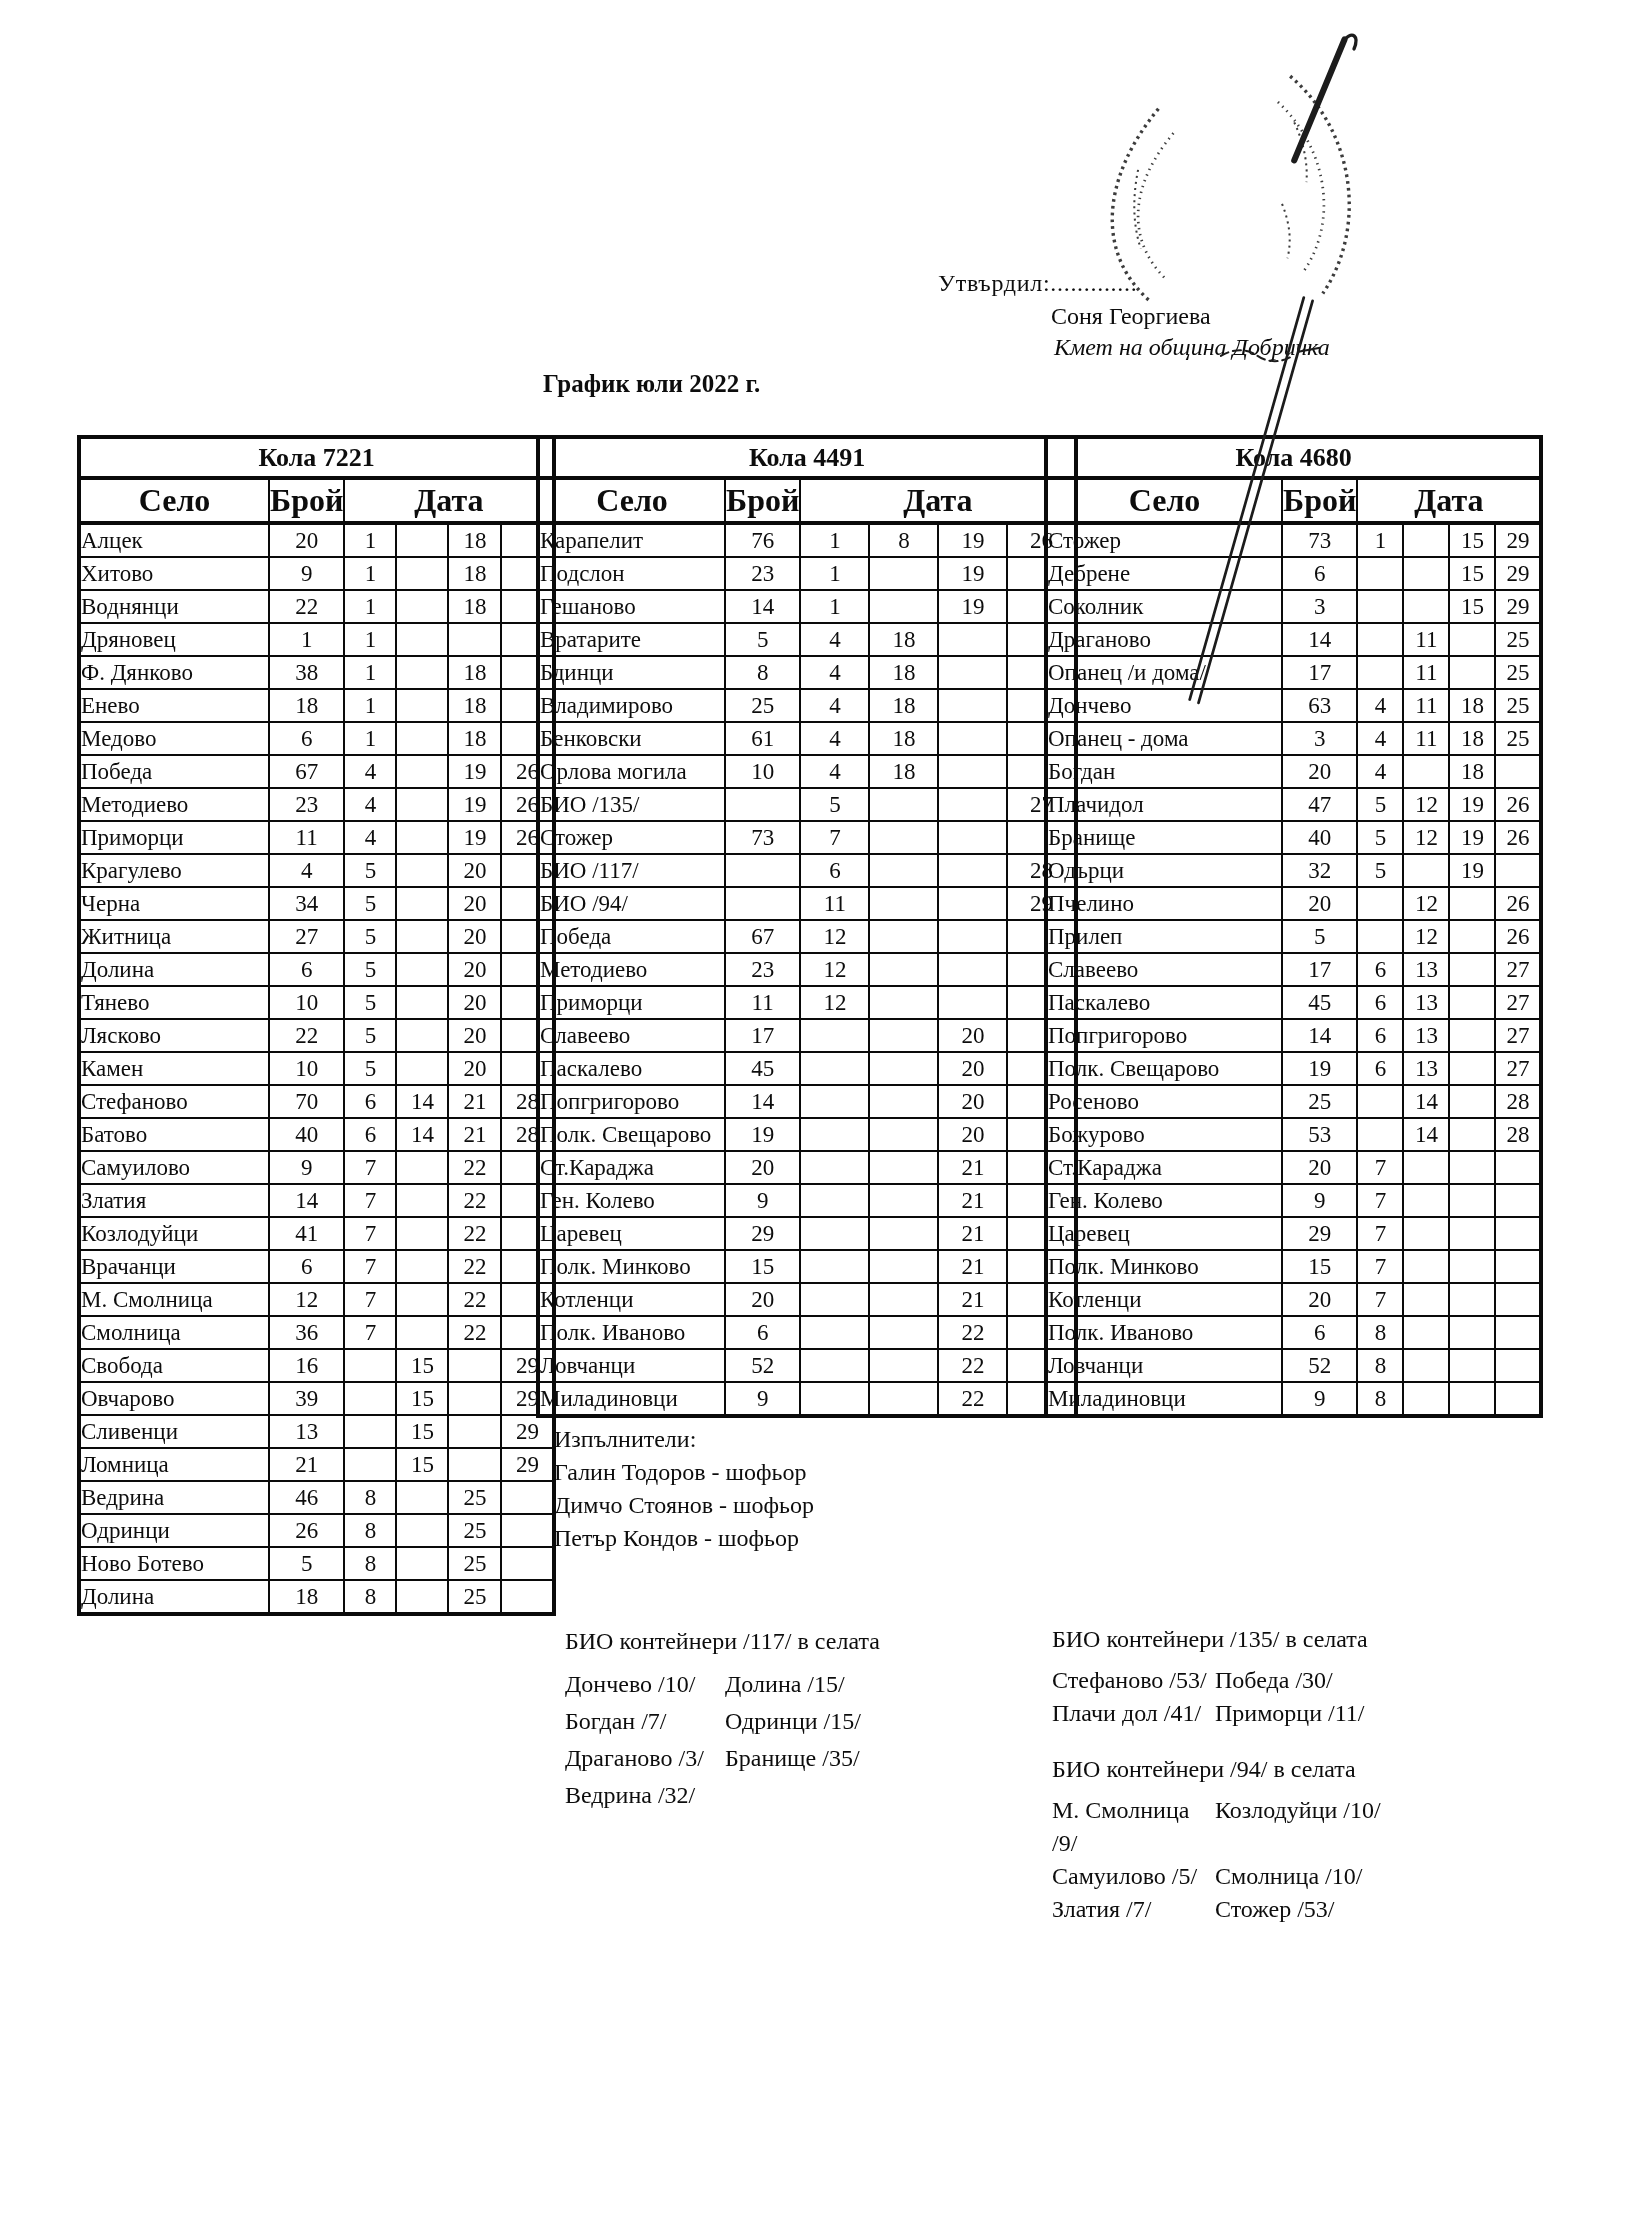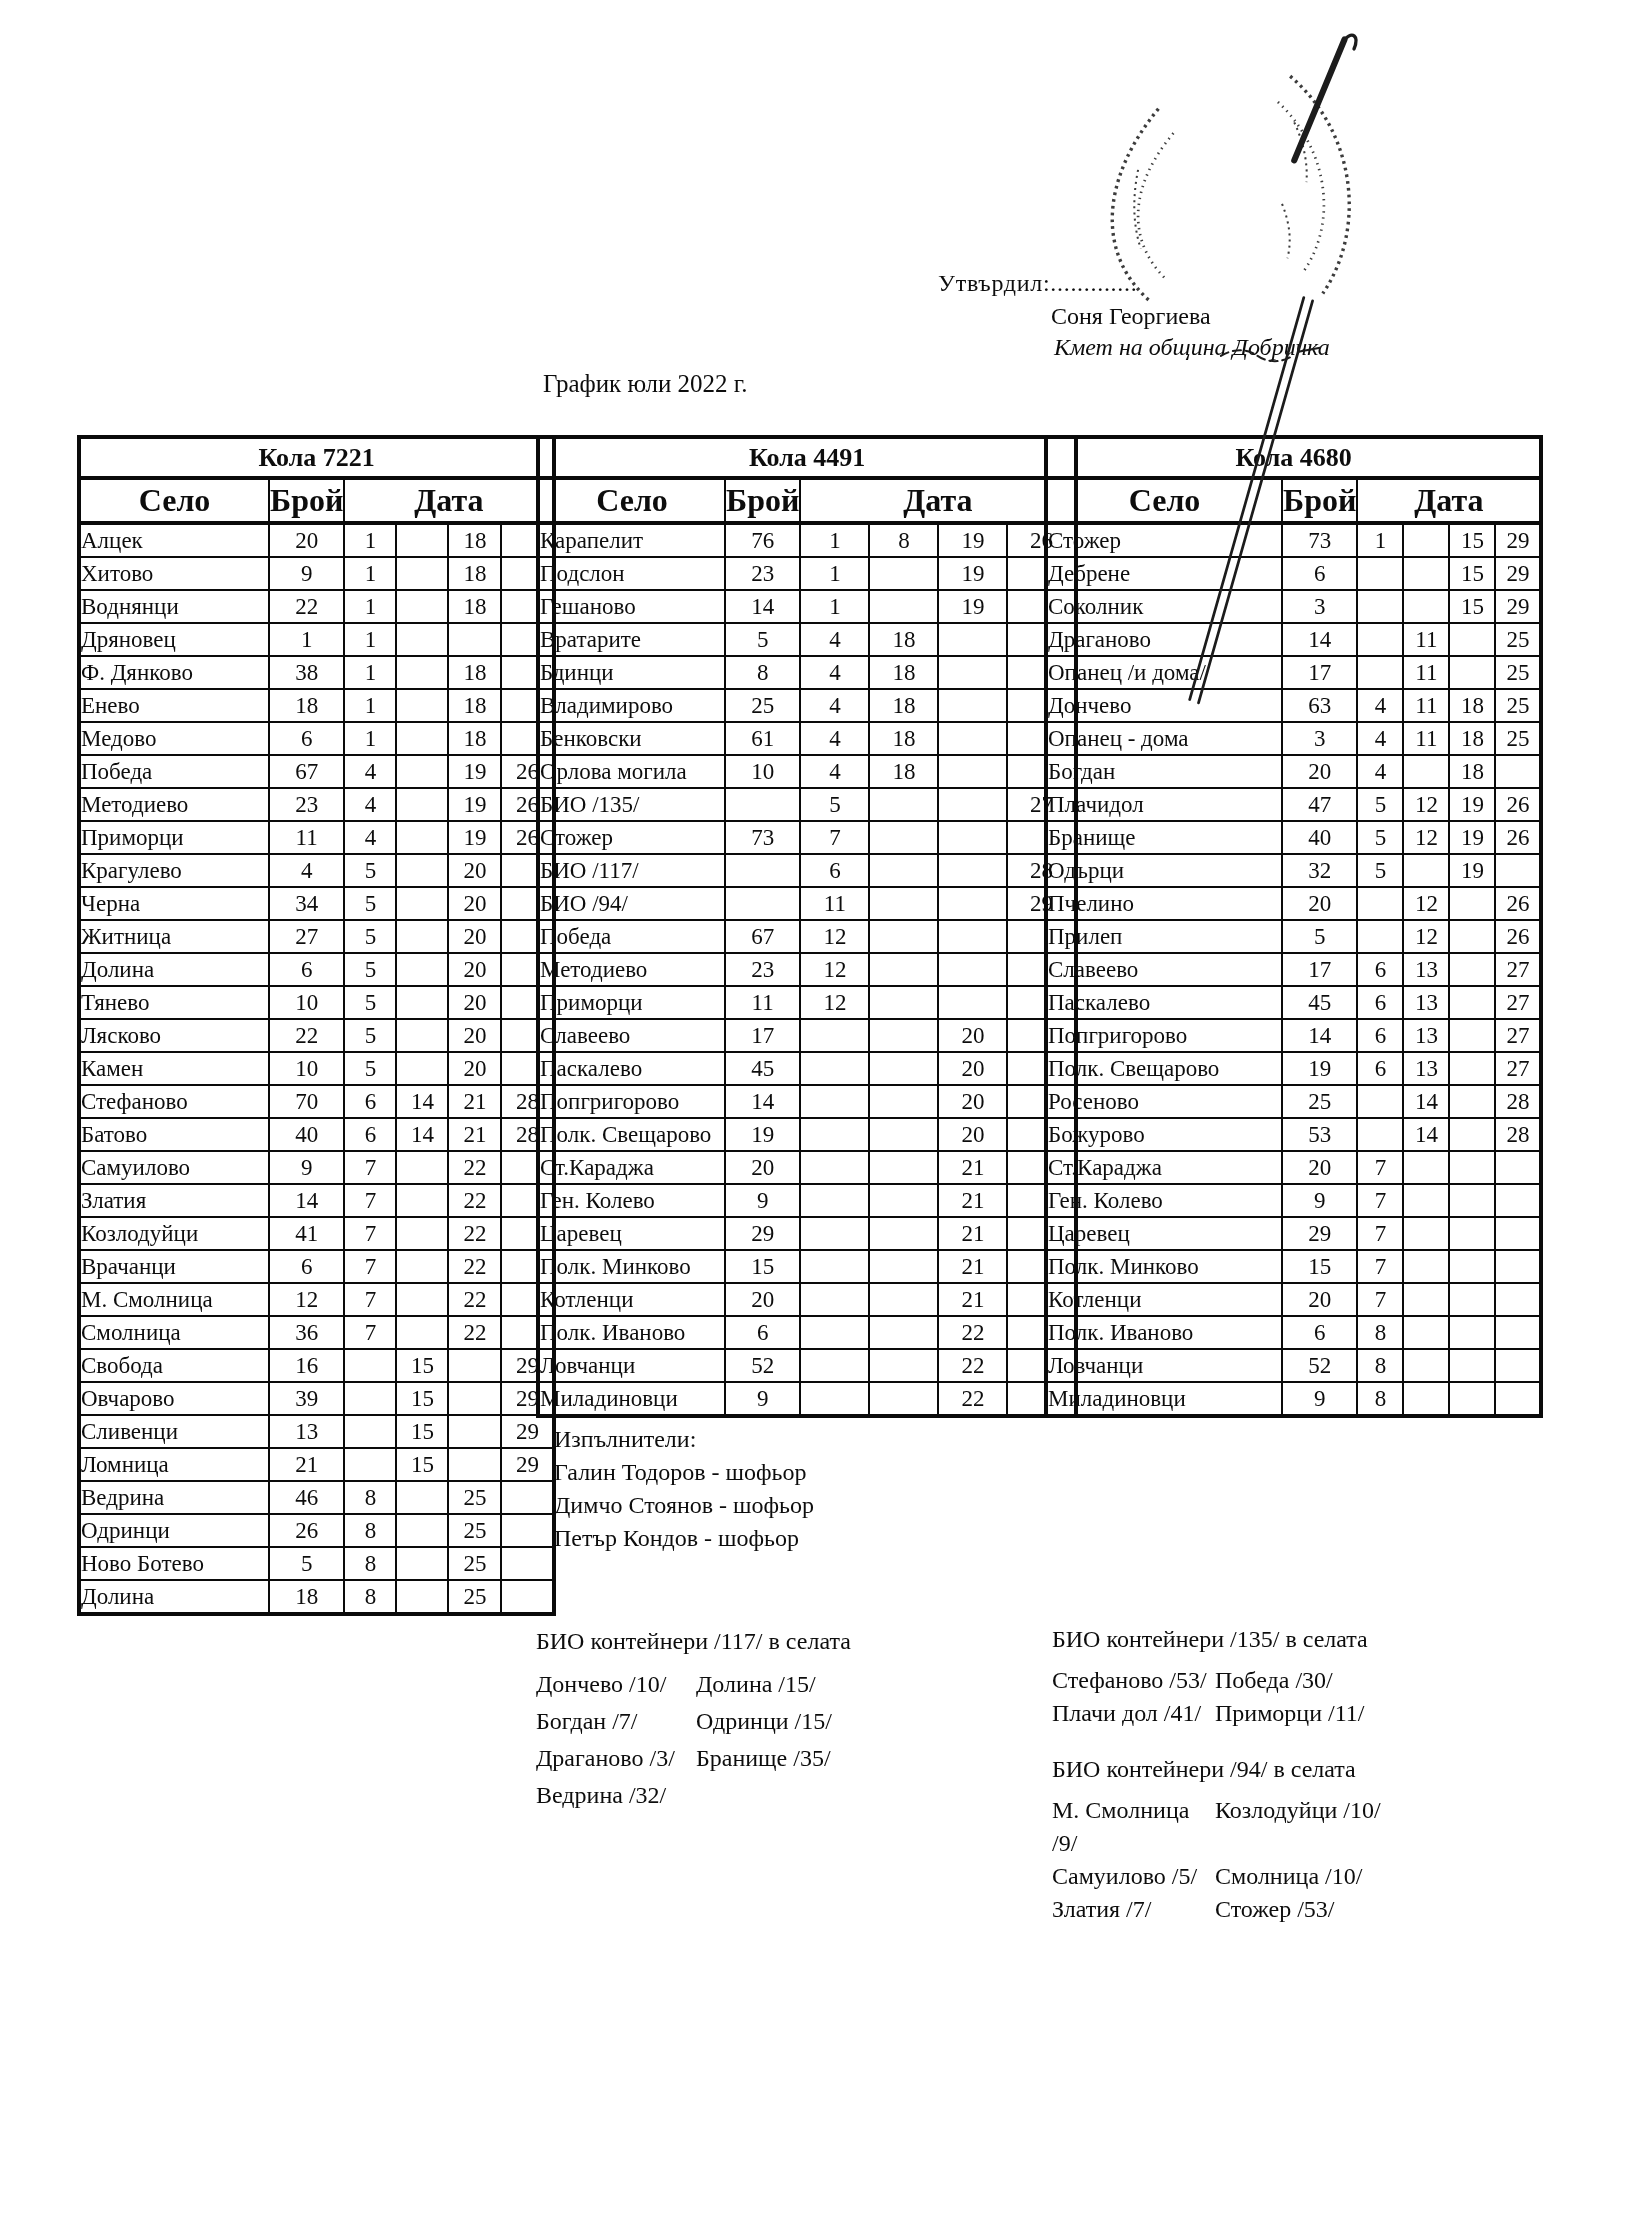--- a/index.html
+++ b/index.html
@@ -8,21 +8,21 @@
     width:1646px;height:2239px;
     background:#ffffff;
     font-family:"Liberation Serif", serif;
     color:#0d0d0d;
     overflow:hidden;
   }
   
   .approved{position:absolute;left:938px;top:270px;font-size:24px;letter-spacing:0.7px;}
   .approver{position:absolute;left:1051px;top:303px;font-size:24px;}
   .approver-title{position:absolute;left:1054px;top:334px;font-size:24px;font-style:italic;}
-  .doc-title{position:absolute;left:543px;top:370px;font-size:25px;font-weight:normal;margin:0;}
+  .doc-title{position:absolute;left:543px;top:370px;font-size:25px;font-weight:bold;margin:0;}
   
   table.sched{
     position:absolute;top:435px;
     border-collapse:collapse;table-layout:fixed;
     font-size:23px;
   }
   table.t1{left:77px;}
   table.t2{left:536px;border-radius:8px;}
   table.t3{left:1044px;}
   table.sched th, table.sched td{
@@ -32,21 +32,21 @@
   table.sched{border:4.1px solid #0a0a0a;}
   table.sched tr.car-row th{height:37px;font-size:26px;font-weight:bold;text-align:center;border-bottom:4.1px solid #0a0a0a;}
   table.sched tr.head-row th{height:41px;font-size:32px;font-weight:bold;text-align:center;border-bottom:4.1px solid #0a0a0a;}
   table.sched td{height:31px;}
   td.vil{text-align:left;padding-left:6.1px;}
   td.cnt{text-align:center;}
   td.dt{text-align:center;}
   
   .executors{position:absolute;left:554px;top:1423px;font-size:24px;line-height:33px;}
   .bio{position:absolute;font-size:24px;}
-  .bio-0{left:536px;top:1628px;}
+  .bio-0{left:565px;top:1628px;}
   .bio-1{left:1052px;top:1626px;}
   .bio-2{left:1052px;top:1756px;}
   .bio .bio-heading{margin-bottom:11px;}
   .bio .bio-row{display:grid;}
   .bio-0 .bio-row{grid-template-columns:160px auto;line-height:37px;}
   .bio-1 .bio-row,.bio-2 .bio-row{grid-template-columns:163px auto;line-height:33px;}
   
   svg.ink{position:absolute;left:0;top:0;z-index:5;pointer-events:none;}
 </style>
 </head>

